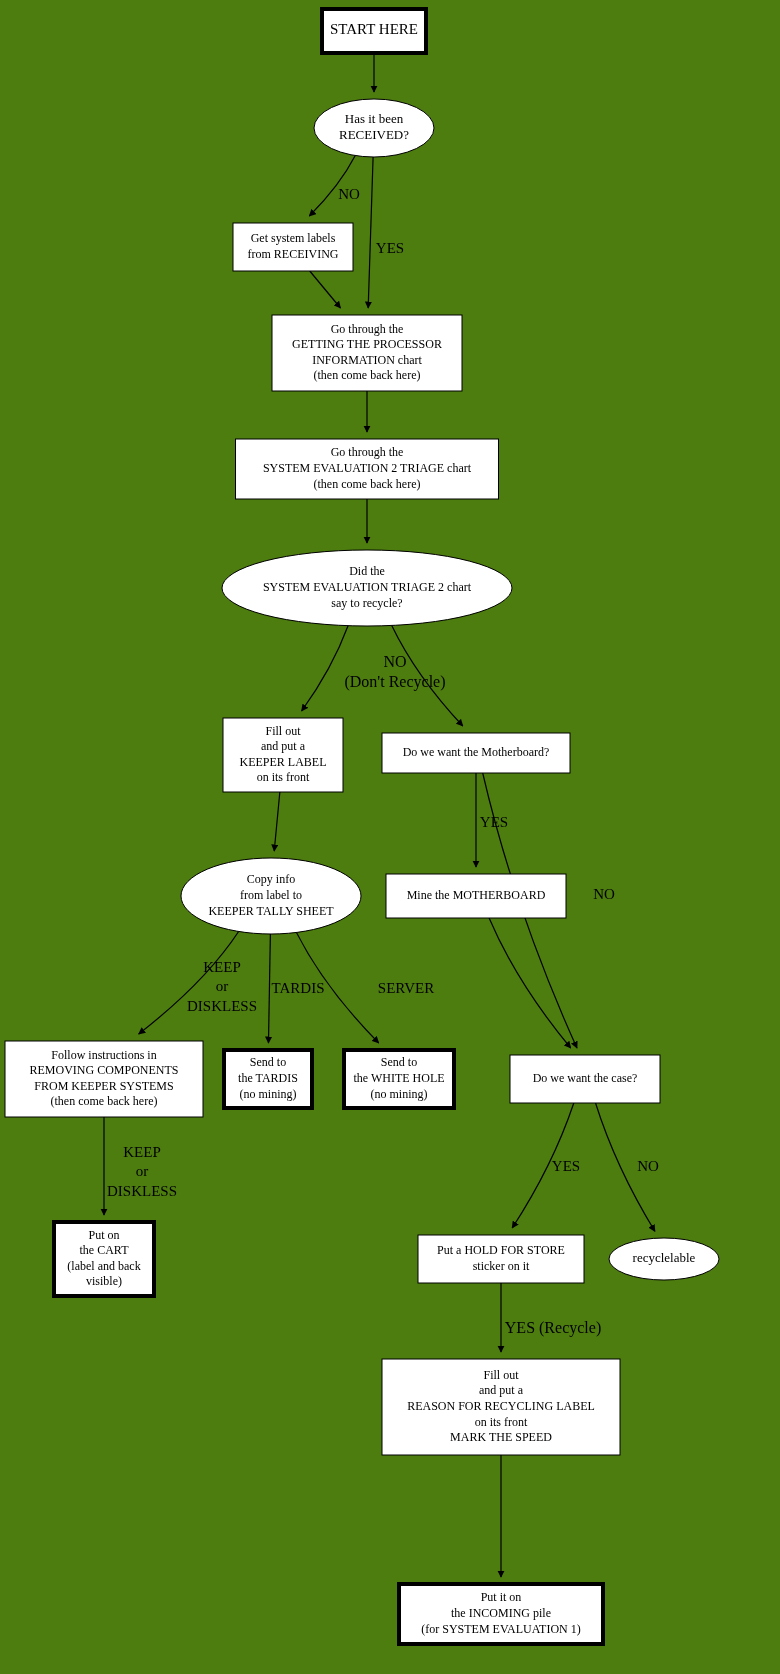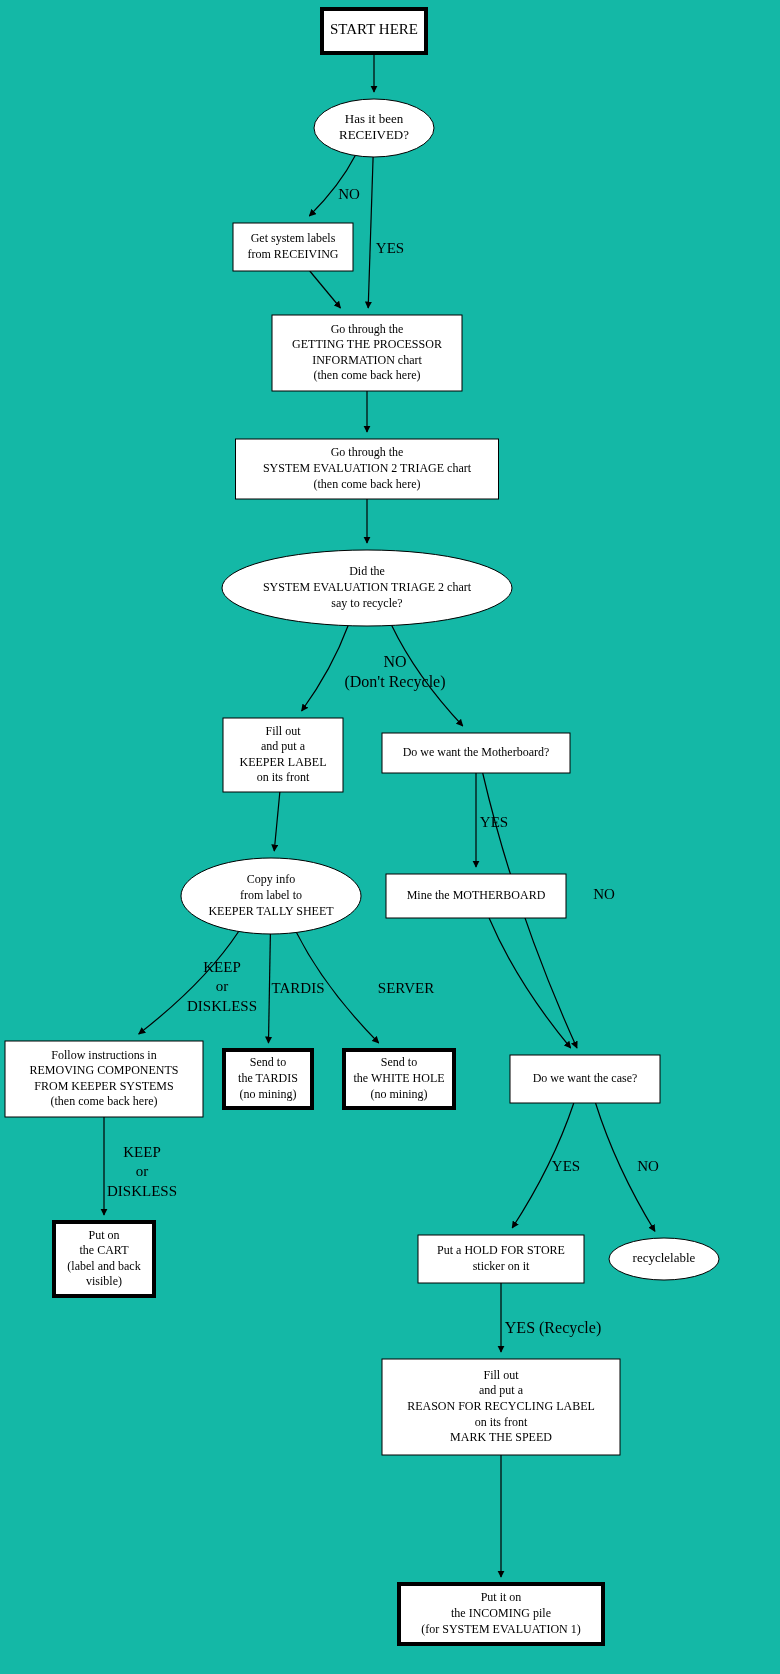--- a/index.html
+++ b/index.html
@@ -4,21 +4,21 @@
 <style>
   html, body {
     margin: 0;
     padding: 0;
     background: #ffffff;
   }
   #chart-root {
     position: relative;
     width: 780px;
     height: 1674px;
-    background: #14b8a6;
+    background: #4d7c0f;
     font-family: "Liberation Serif", "DejaVu Serif", serif;
     overflow: hidden;
   }
   svg#flowchart {
     display: block;
     width: 780px;
     height: 1674px;
   }
   .node-shape {
     fill: #ffffff;

